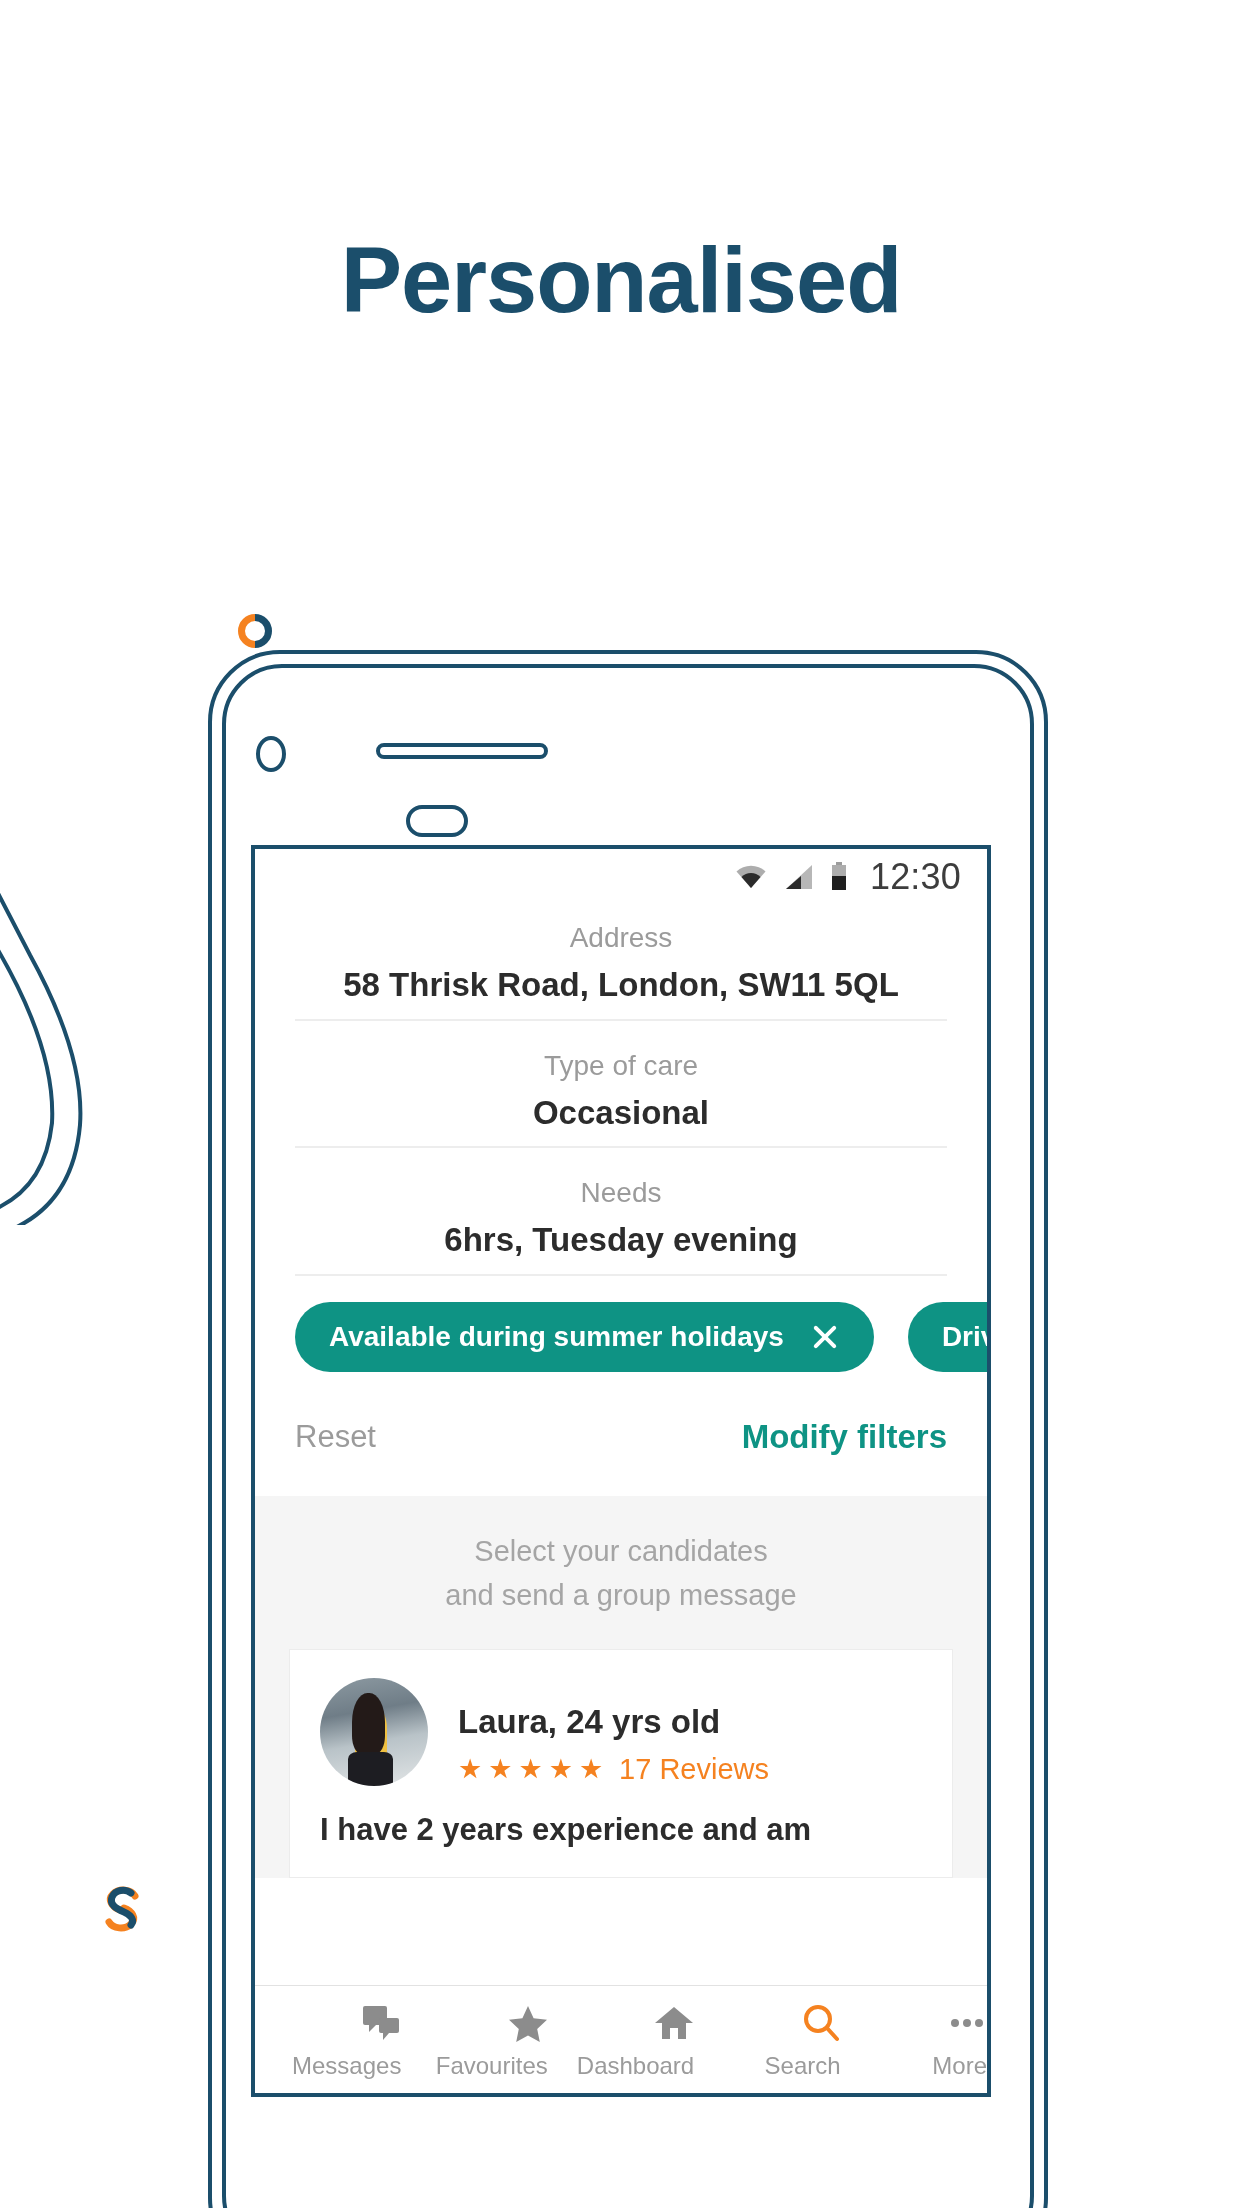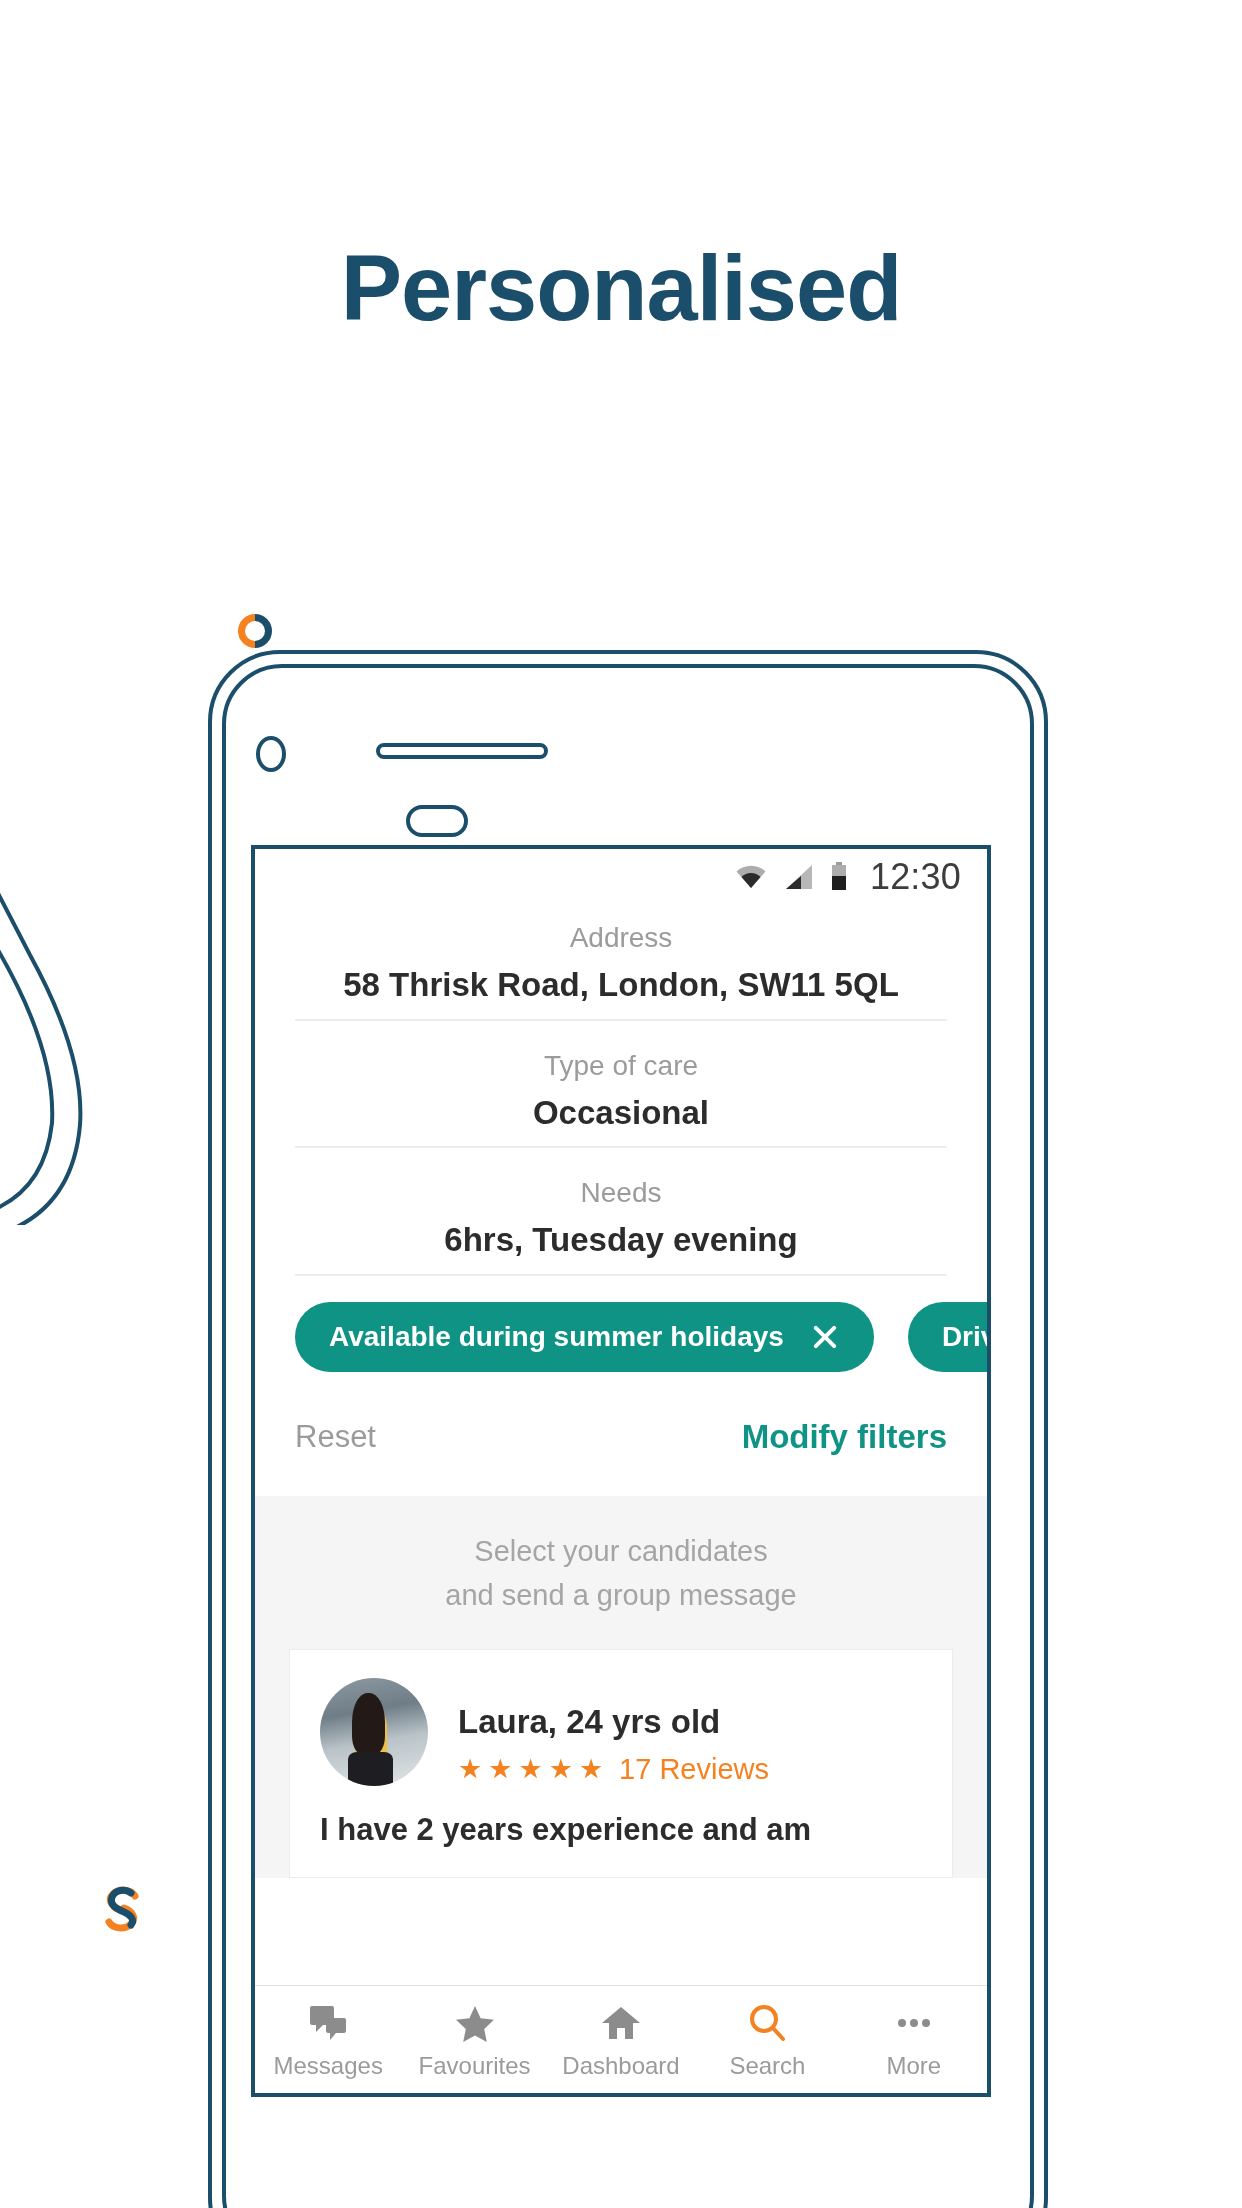--- a/index.html
+++ b/index.html
@@ -11,21 +11,20 @@
   }
   #stage { position: relative; width: 1242px; height: 2208px; background: #fff; }
 
   
   .headline {
     position: absolute; left: 0; top: 232px; width: 1242px;
     text-align: center;
     font-size: 92px; font-weight: 700; letter-spacing: -1px;
     color: #1b4e6b;
     line-height: 1.05;
-    margin-top: 8px;
   }
 
   
   .deco-left { position: absolute; left: -120px; top: 745px; width: 280px; height: 480px; }
   .deco-ring { position: absolute; left: 238px; top: 614px; width: 34px; height: 34px; }
   .deco-s    { position: absolute; left: 100px; top: 1884px; width: 44px; height: 50px; }
 
   
   .phone-frame {
     position: absolute; left: 208px; top: 650px;
@@ -147,21 +146,21 @@
     margin-top: 24px; line-height: 1.3; white-space: nowrap; overflow: hidden;
   }
 
   
   .bottomnav {
     position: absolute; left: 0; right: 0; bottom: 0; height: 108px;
     background: #fff; border-top: 1px solid #e2e2e2;
     display: flex; align-items: center;
   }
   .nav-item {
-    flex: 1 1 0; display: flex; flex-direction: column; align-items: center;
+    flex: 1 1 0; display: flex; flex-direction: column; align-items: flex-end;
     justify-content: center; gap: 10px;
   }
   .nav-ico { height: 42px; display:flex; align-items:center; justify-content:center; }
   .nav-label { font-size: 24px; color: #9b9b9b; line-height: 1; }
 </style>
 </head>
 <body>
 
 <div id="stage">
 

